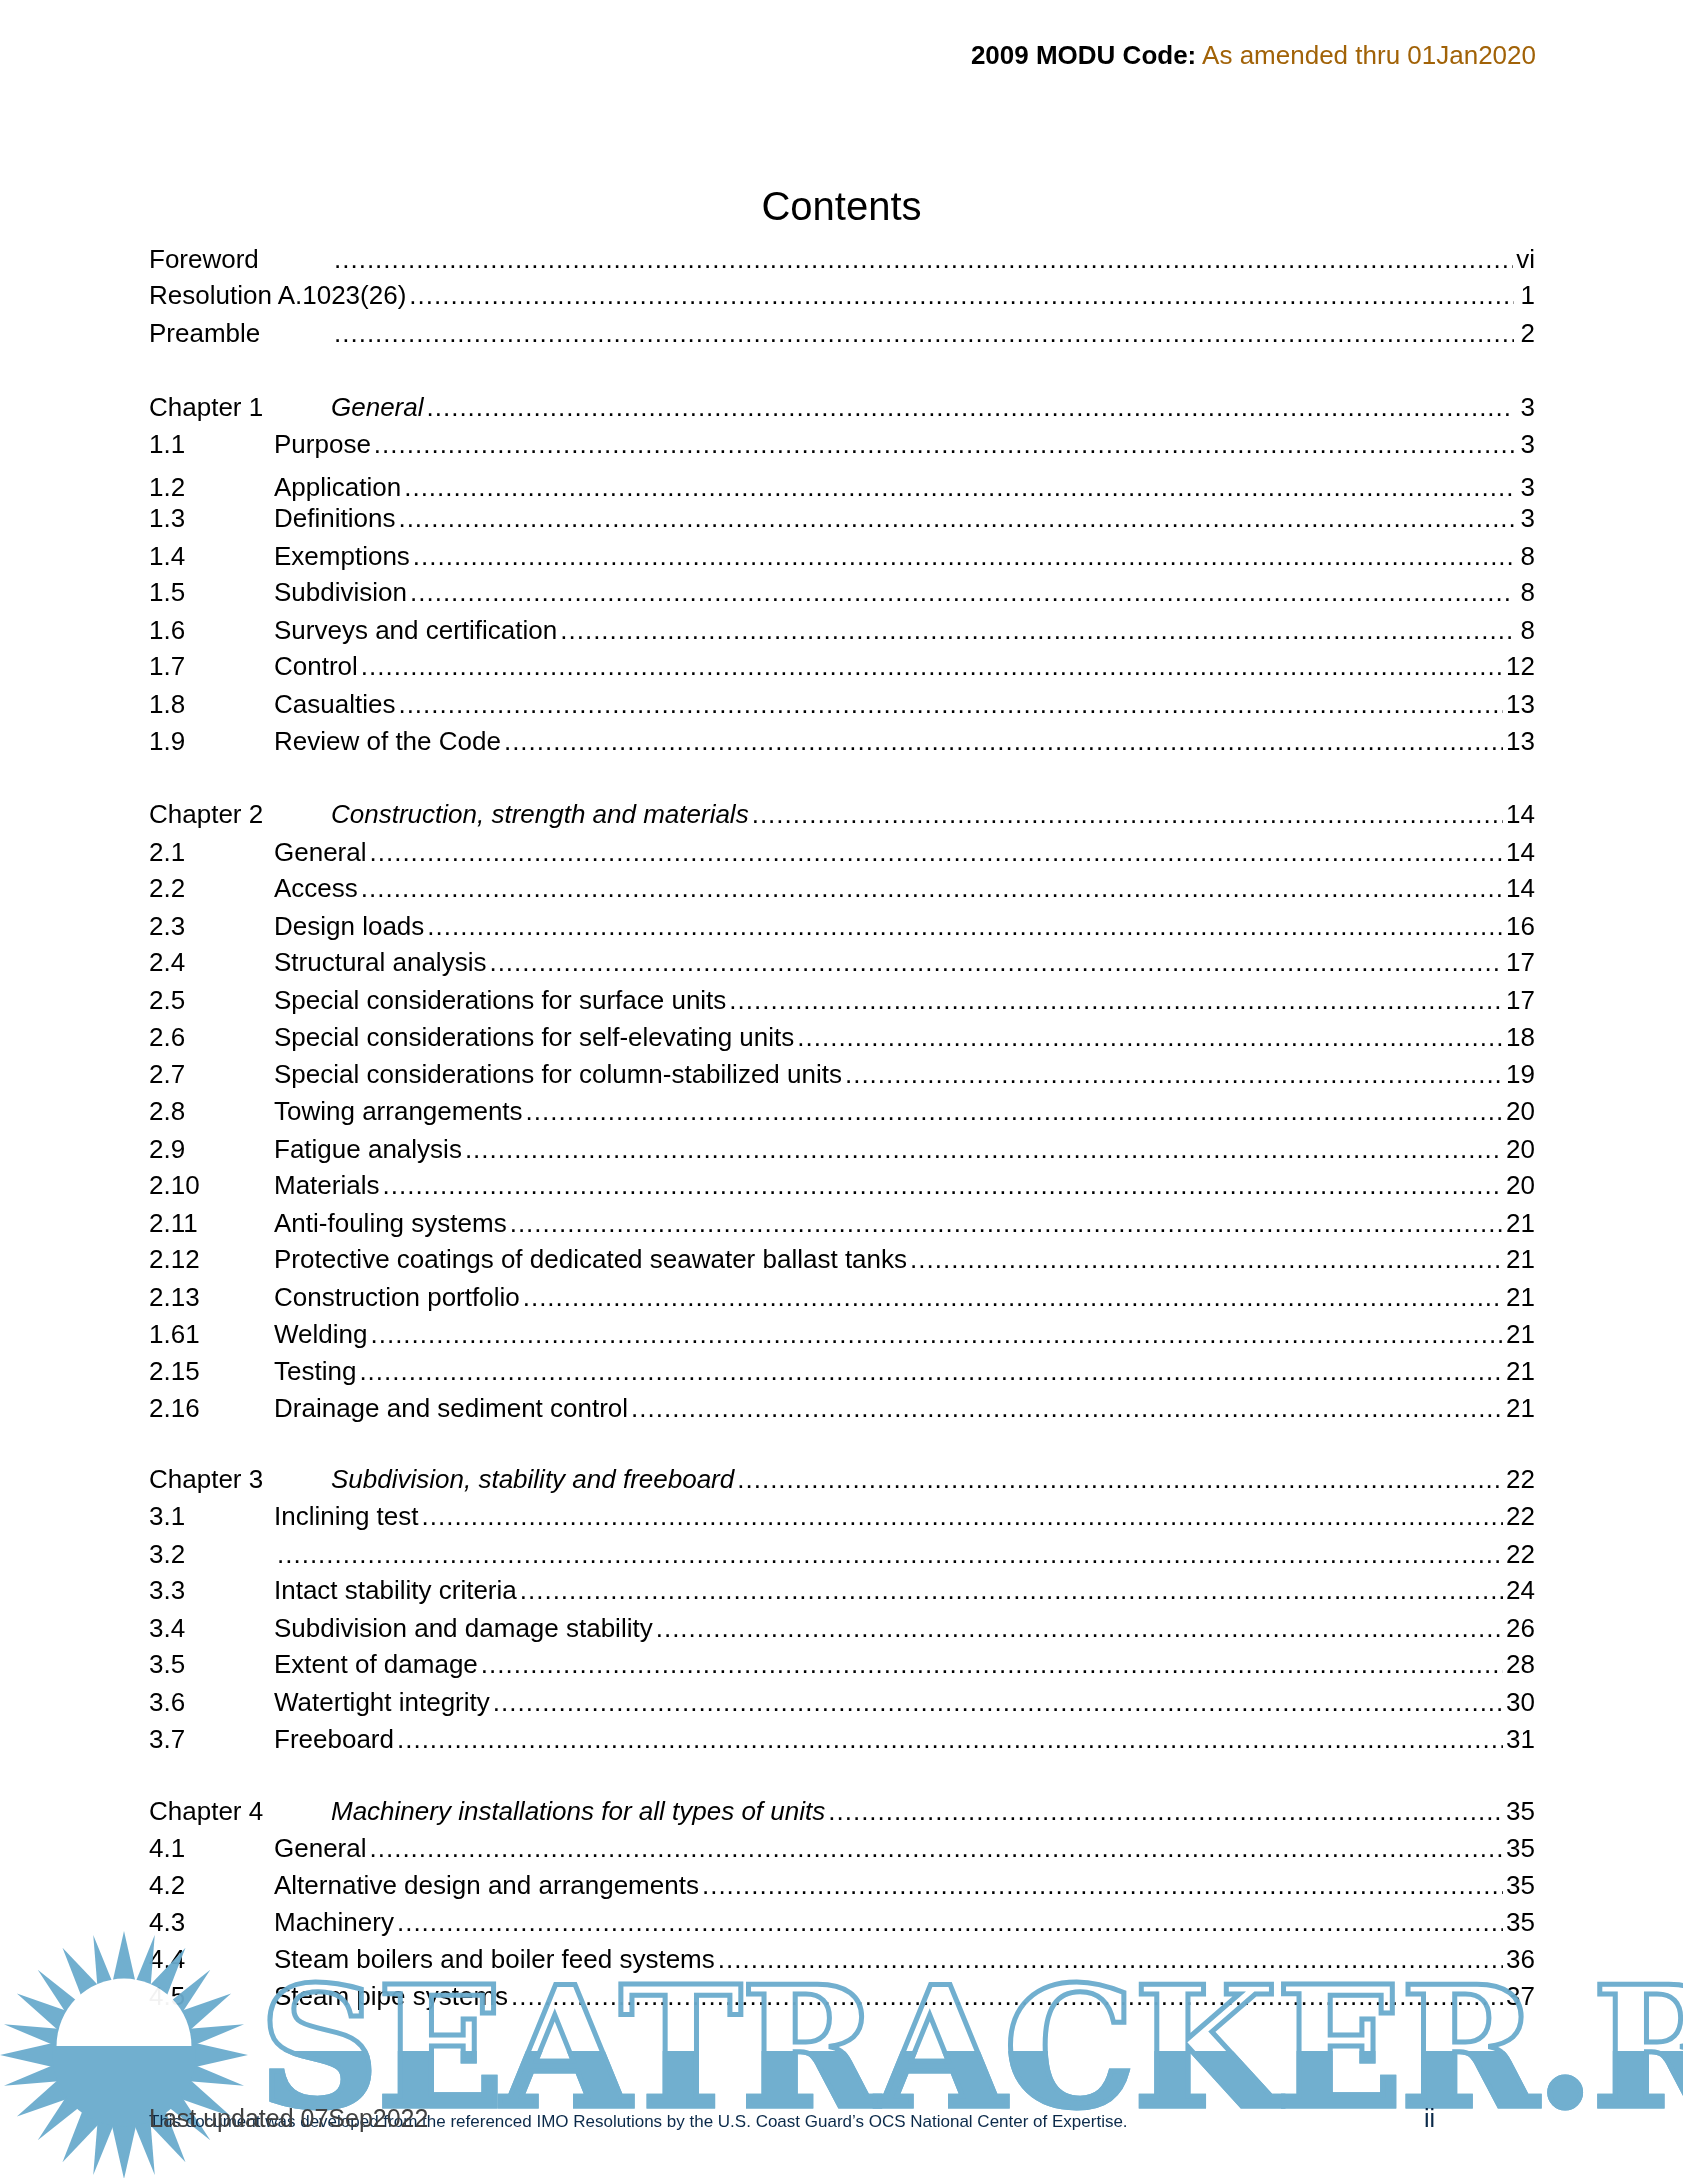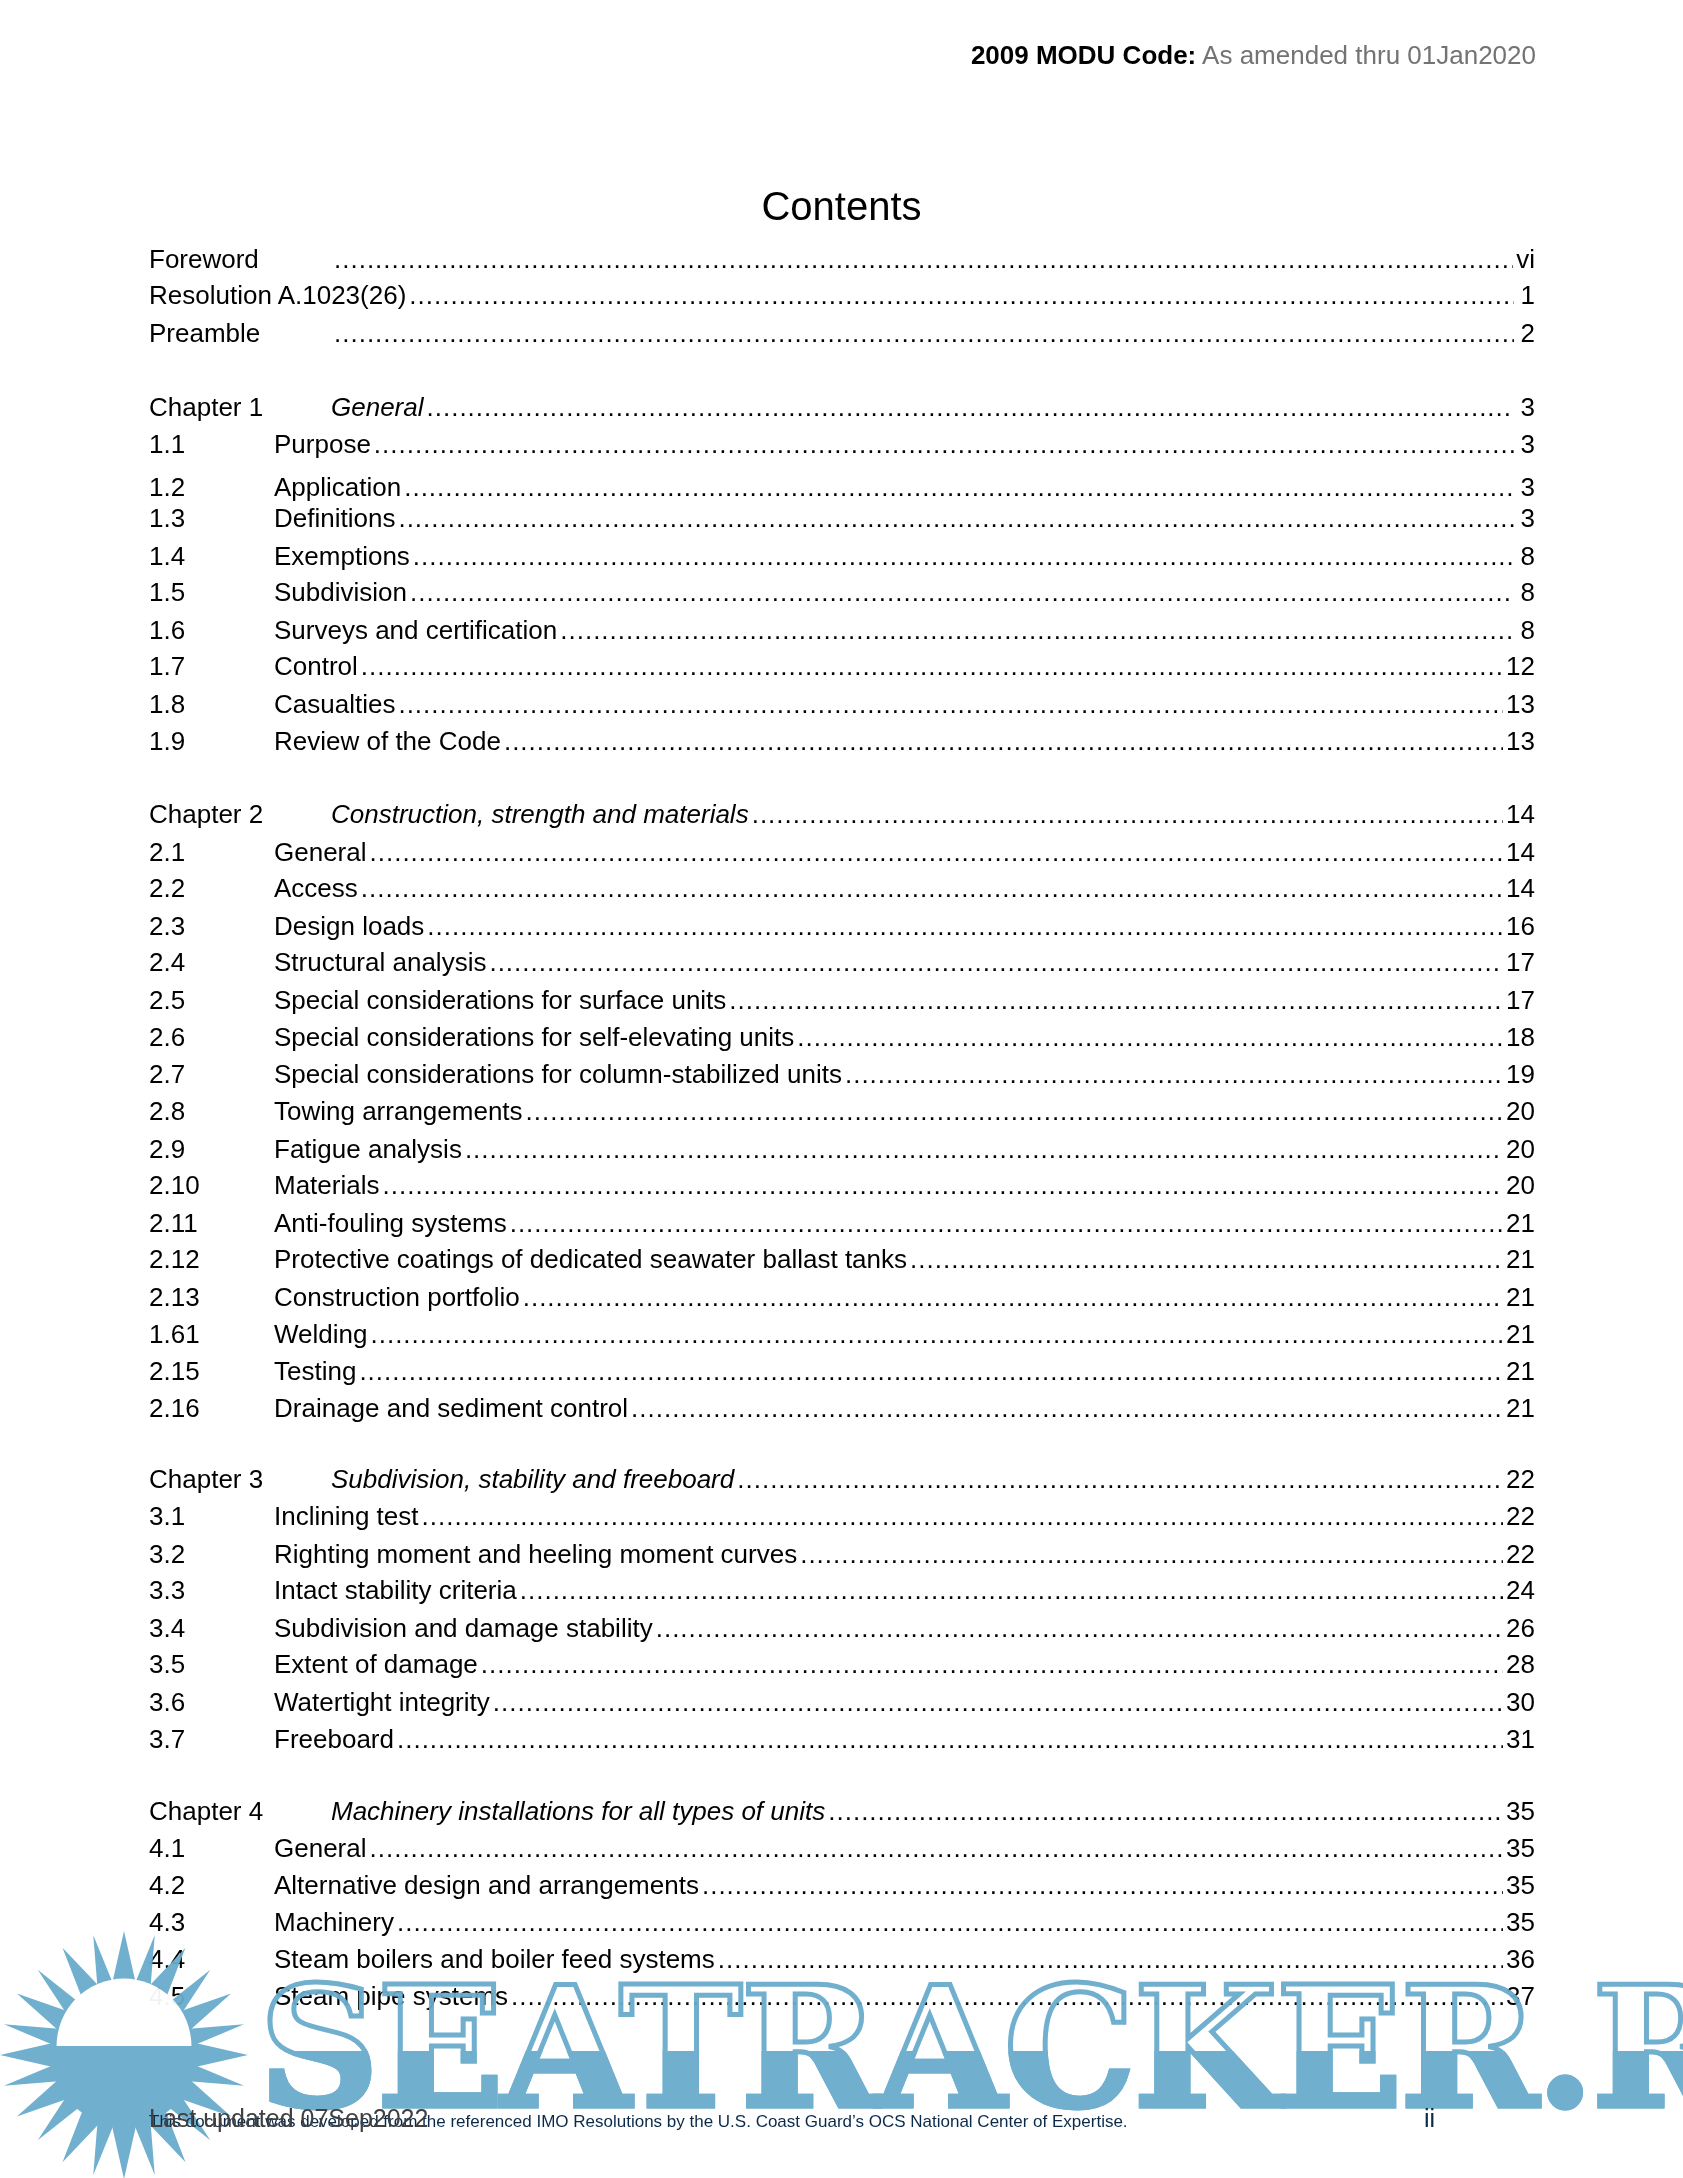--- a/index.html
+++ b/index.html
@@ -1,20 +1,20 @@
 <!DOCTYPE html>
 <html><head>
 <meta charset="utf-8">
 <style>
   html, body { margin:0; padding:0; background:#ffffff; }
   body { width:1683px; height:2178px; position:relative; overflow:hidden;
          font-family:"Liberation Sans", "DejaVu Sans", sans-serif; color:#000; }
   .header { position:absolute; top:40px; right:147px; font-size:26px; white-space:nowrap; }
   .header .code { font-weight:bold; }
-  .header .amend { color:#737373; }
+  .header .amend { color:#a16207; }
   .title { position:absolute; top:184px; left:0; width:1683px; text-align:center; font-size:40px; }
   .toc { position:absolute; left:149px; width:1386px; top:0; }
   .row { position:absolute; left:0; width:1386px; height:37px; font-size:26px; line-height:37px;
          display:flex; align-items:center; white-space:nowrap; }
   .row .num { width:125px; flex:none; }
   .row .num.wide { width:182px; }
   .row .label { flex:none; }
   .row .label.italic { font-style:italic; }
   .row .dots { flex:1 1 auto; overflow:hidden; margin:0 3px; letter-spacing:1px; }
   .row .dots::before { content:"........................................................................................................................................................................................................................................................................................................"; }
@@ -229,21 +229,20 @@
     <span class="page">22</span>
   </div>
   <div class="row" style="top:1498px">
       <span class="num">3.1</span>
       <span class="label">Inclining test</span>
       <span class="dots"></span>
       <span class="page">22</span>
     </div>
   <div class="row" style="top:1536px">
       <span class="num">3.2</span>
-      <span class="label">Righting moment and heeling moment curves</span>
       <span class="dots"></span>
       <span class="page">22</span>
     </div>
   <div class="row" style="top:1572px">
       <span class="num">3.3</span>
       <span class="label">Intact stability criteria</span>
       <span class="dots"></span>
       <span class="page">24</span>
     </div>
   <div class="row" style="top:1610px">

